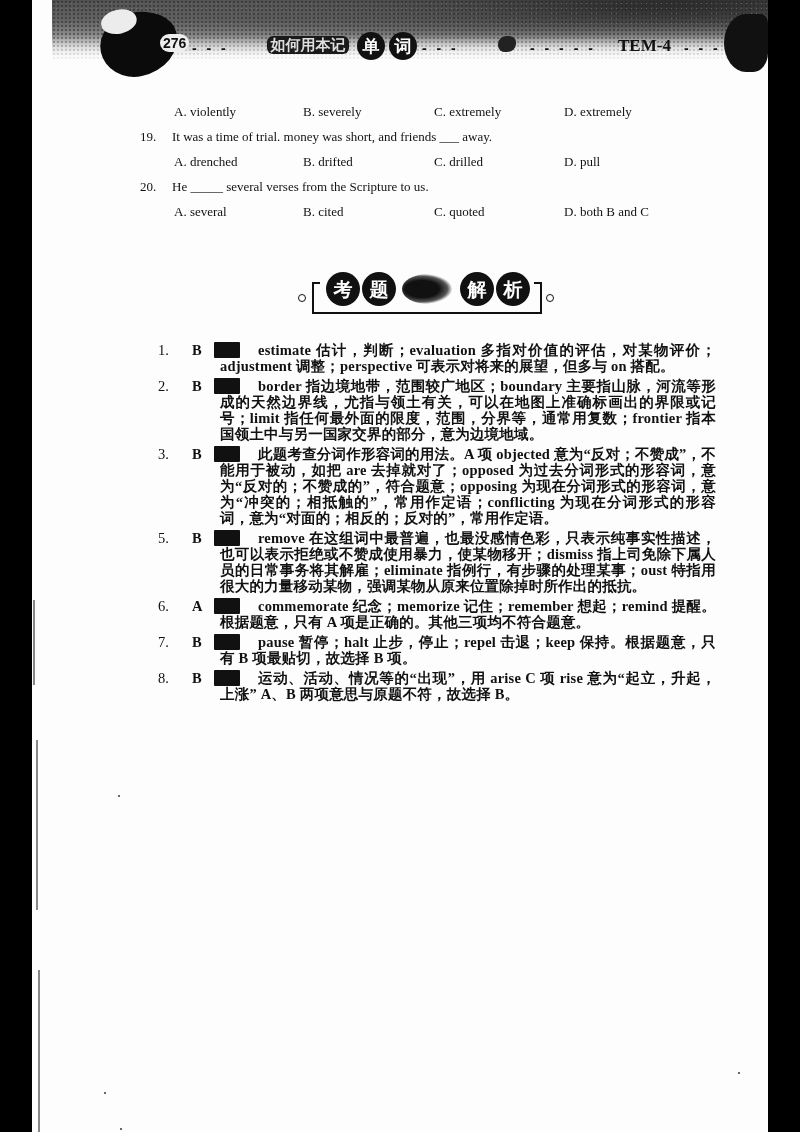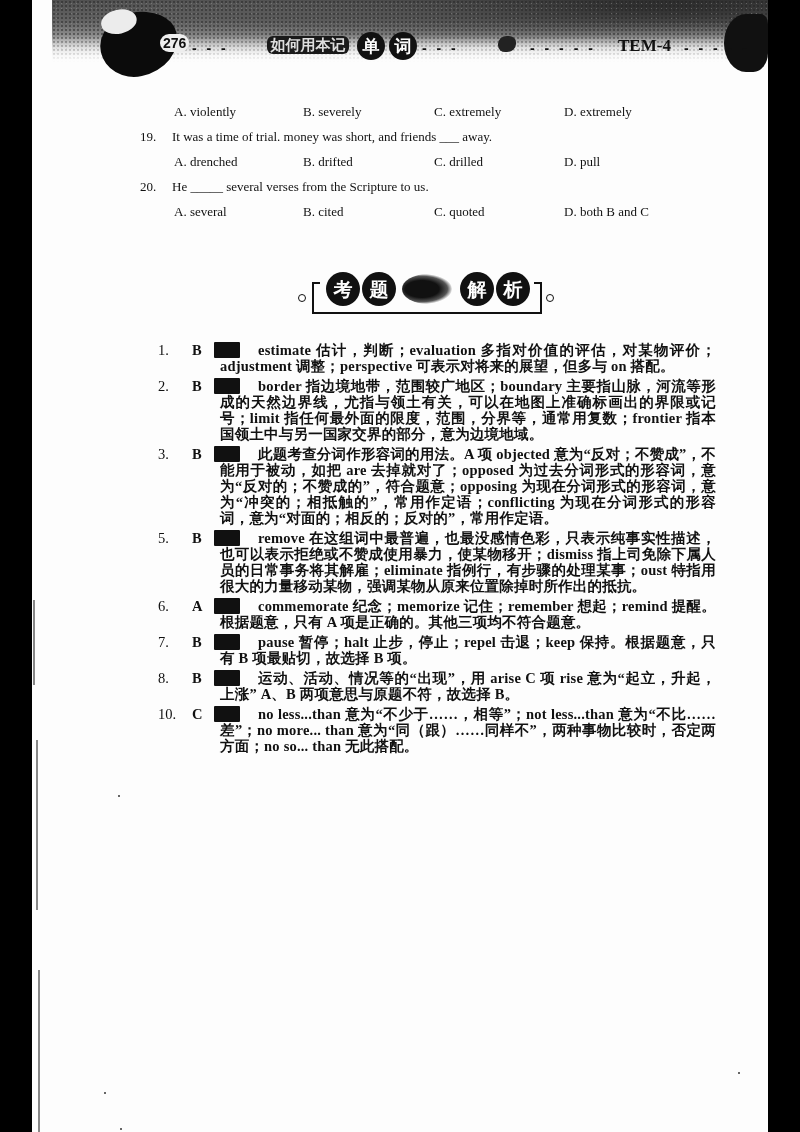--- a/index.html
+++ b/index.html
@@ -228,26 +228,20 @@
         <span class="ans-num">7.</span><span class="ans-letter">B</span><span class="ans-badge"></span>
       </div>
       <div class="ans-body">pause 暂停；halt 止步，停止；repel 击退；keep 保持。根据题意，只有 B 项最贴切，故选择 B 项。</div>
     </div>
     <div class="ans">
       <div class="ans-head">
         <span class="ans-num">8.</span><span class="ans-letter">B</span><span class="ans-badge"></span>
       </div>
       <div class="ans-body">运动、活动、情况等的“出现”，用 arise C 项 rise 意为“起立，升起，上涨” A、B 两项意思与原题不符，故选择 B。</div>
     </div>
-    <div class="ans">
-      <div class="ans-head">
-        <span class="ans-num">10.</span><span class="ans-letter">C</span><span class="ans-badge"></span>
-      </div>
-      <div class="ans-body">no less...than 意为“不少于……，相等”；not less...than 意为“不比……差”；no more... than 意为“同（跟）……同样不”，两种事物比较时，否定两方面；no so... than 无此搭配。</div>
-    </div>
   </div>
 
   <div class="vline" style="left:1px; top:600px; height:85px;"></div>
   <div class="vline" style="left:4px; top:740px; height:170px;"></div>
   <div class="vline" style="left:6px; top:970px; height:162px;"></div>
   <div class="speck" style="left:86px; top:795px;"></div>
   <div class="speck" style="left:72px; top:1092px;"></div>
   <div class="speck" style="left:706px; top:1072px;"></div>
   <div class="speck" style="left:88px; top:1128px;"></div>
 </div>

